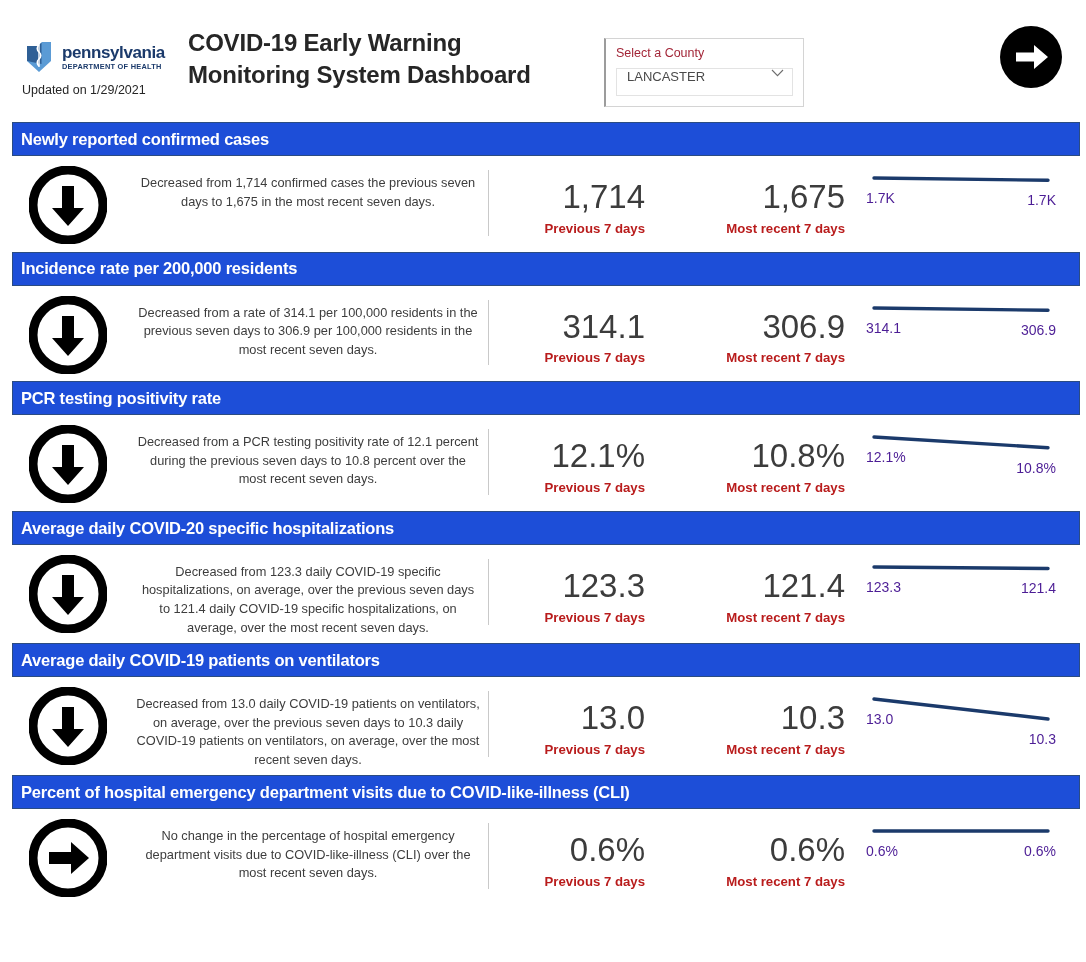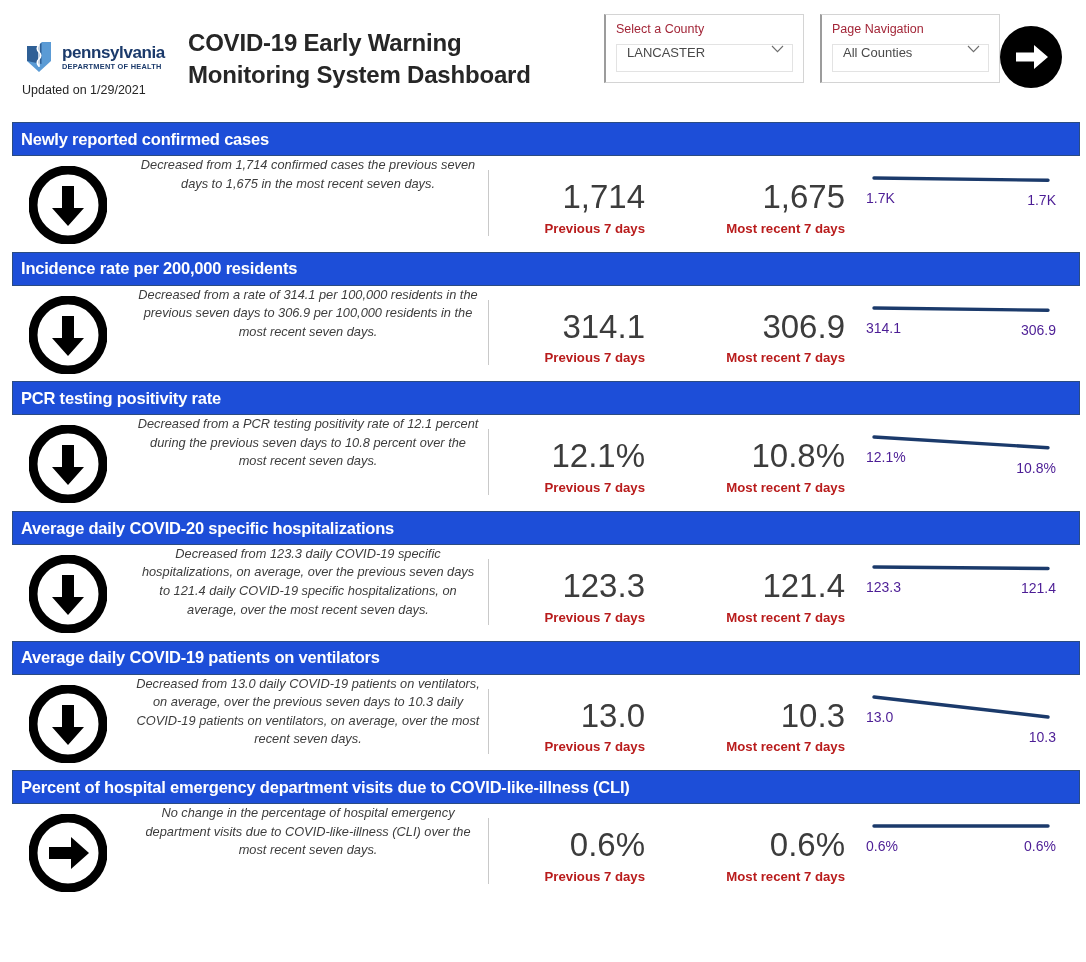--- a/index.html
+++ b/index.html
@@ -84,20 +84,21 @@
     display: flex;
     align-items: flex-start;
     gap: 16px;
   }
   .ctl {
     border: 1px solid #d4d4d4;
     border-left: 2px solid #9c9c9c;
     background: #ffffff;
     padding: 8px 10px 10px 10px;
     box-sizing: border-box;
+    margin-top: 24px;
   }
   .ctl.county { width: 200px; }
   .ctl.nav { width: 180px; }
   .ctl-label {
     font-size: 12.5px;
     color: #a32638;
     margin-bottom: 8px;
     line-height: 1;
   }
   .ctl-select {
@@ -167,23 +168,23 @@
     flex: 0 0 136px;
     display: flex;
     justify-content: center;
     padding-top: 10px;
   }
   .arrow-icon { width: 78px; height: 78px; display:block; }
 
   .desc-cell {
     flex: 0 0 352px;
     width: 352px;
+    padding-top: 18px;
     padding-right: 8px;
     box-sizing: border-box;
-    font-style: italic;
   }
   .desc-text {
     text-align: center;
     font-size: 12.8px;
     line-height: 1.45;
     color: #3d3d3d;
   }
 
   .values-cell {
     flex: 0 0 372px;
@@ -277,31 +278,20 @@
       <div class="ctl-select">
         <span class="ctl-value">LANCASTER</span>
         <span class="chev">
           <svg viewBox="0 0 13 8" width="13" height="8" aria-hidden="true">
             <path d="M1 1 L6.5 6.6 L12 1" fill="none" stroke="#6d6d6d" stroke-width="1.1"></path>
           </svg>
         </span>
       </div>
     </div>
 
-    <div class="ctl nav">
-      <div class="ctl-label">Page Navigation</div>
-      <div class="ctl-select">
-        <span class="ctl-value">All Counties</span>
-        <span class="chev">
-          <svg viewBox="0 0 13 8" width="13" height="8" aria-hidden="true">
-            <path d="M1 1 L6.5 6.6 L12 1" fill="none" stroke="#6d6d6d" stroke-width="1.1"></path>
-          </svg>
-        </span>
-      </div>
-    </div>
 
   </div>
 
   <div class="nav-next">
     <span>
       <svg viewBox="0 0 62 62" width="62" height="62" aria-hidden="true">
         <circle cx="31" cy="31" r="31" fill="#000000"></circle>
         <path d="M16 26.5 H34 V19 L48 31 L34 43 V35.5 H16 Z" fill="#ffffff"></path>
       </svg>
     </span>

